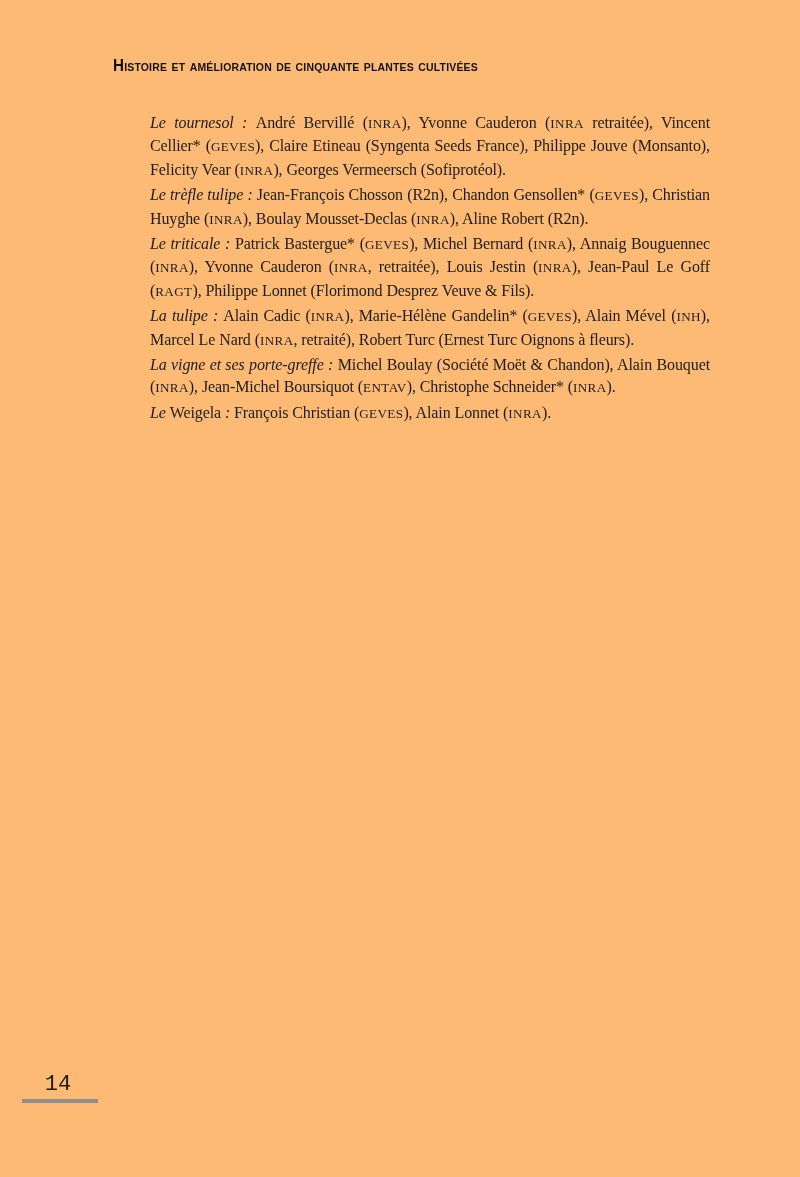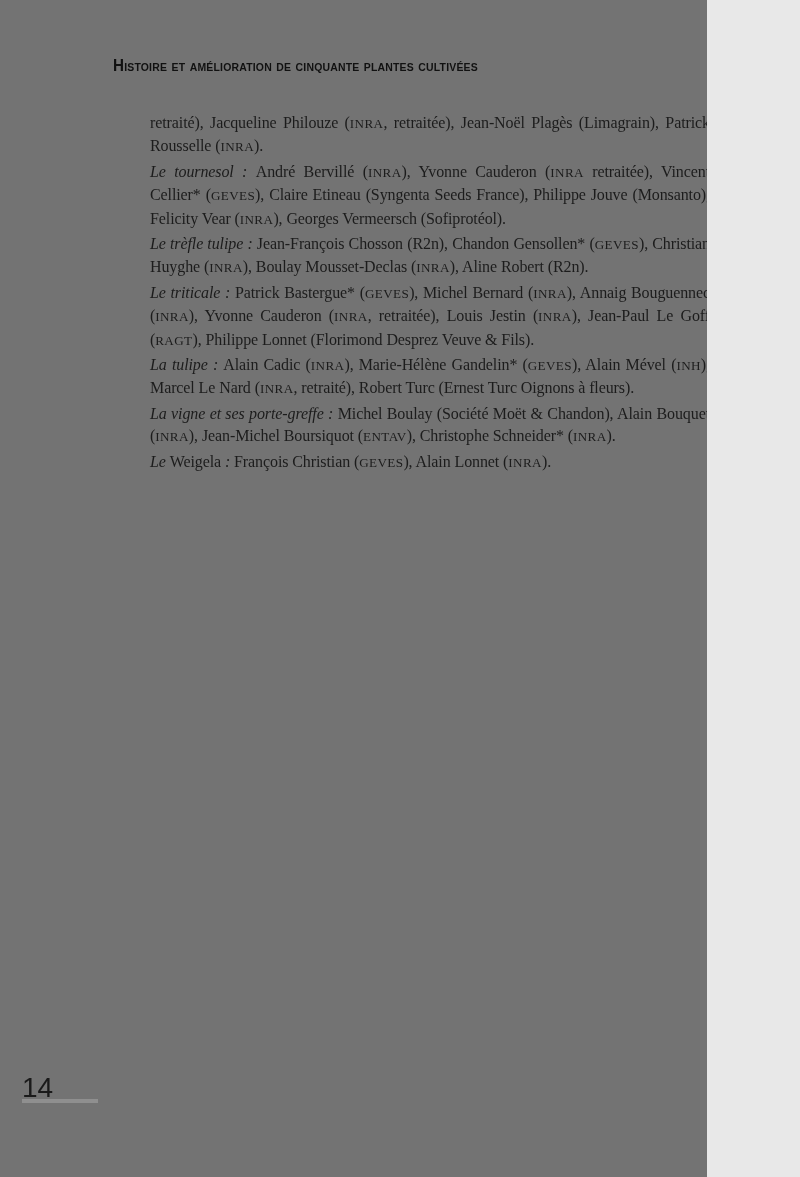--- a/index.html
+++ b/index.html
@@ -1,21 +1,21 @@
 <!DOCTYPE html>
 <html><head>
 <meta charset="utf-8">
 <style>
   * { margin: 0; padding: 0; box-sizing: border-box; }
   html, body { background: #e8e8e8; }
   .page {
     position: relative;
-    width: 707px;
+    width: 800px;
     height: 1177px;
-    background: #737373;
+    background: #fdba74;
     overflow: hidden;
     font-family: "Liberation Serif", serif;
     color: #1a1a1a;
   }
   .running-header {
     position: absolute;
     left: 113px;
     top: 57px;
     font-family: "Liberation Sans", sans-serif;
     font-weight: 700;
@@ -42,42 +42,41 @@
   .para { margin: 0 0 2px 0; }
   .seg-i { font-style: italic; }
   .seg-sc { font-size: 0.82em; letter-spacing: 0.03em; }
   .seg-r { font-style: normal; }
   .page-footer { position: absolute; left: 0; top: 0; width: 100%; height: 100%; pointer-events: none; }
   .page-number {
     position: absolute;
     left: 22px;
     top: 1072px;
     width: 72px;
-    text-align: left;
-    font-family: Liberation Sans, sans-serif;
-    font-size: 28px;
+    text-align: center;
+    font-family: Liberation Mono, monospace;
+    font-size: 22px;
     color: #1a1a1a;
   }
   .footer-rule {
     position: absolute;
     left: 22px;
     top: 1099px;
     width: 76px;
     height: 4px;
     background: #8f8f8f;
   }
 </style>
 </head>
 <body>
 
 <div class="page">
   <div class="running-header">Histoire et amélioration de cinquante plantes cultivées</div>
 
   <div class="body-text" id="body-text">
-      <p class="para"><span class="seg-r">retraité), Jacqueline Philouze (</span><span class="seg-sc">INRA</span><span class="seg-r">, retraitée), Jean-Noël Plagès (Limagrain), Patrick Rousselle (</span><span class="seg-sc">INRA</span><span class="seg-r">).</span></p>
       <p class="para"><span class="seg-i">Le tournesol : </span><span class="seg-r">André Bervillé (</span><span class="seg-sc">INRA</span><span class="seg-r">), Yvonne Cauderon (</span><span class="seg-sc">INRA</span><span class="seg-r"> retraitée), Vincent Cellier* (</span><span class="seg-sc">GEVES</span><span class="seg-r">), Claire Etineau (Syngenta Seeds France), Philippe Jouve (Monsanto), Felicity Vear (</span><span class="seg-sc">INRA</span><span class="seg-r">), Georges Vermeersch (Sofiprotéol).</span></p>
       <p class="para"><span class="seg-i">Le trèfle tulipe : </span><span class="seg-r">Jean-François Chosson (R2n), Chandon Gensollen* (</span><span class="seg-sc">GEVES</span><span class="seg-r">), Christian Huyghe (</span><span class="seg-sc">INRA</span><span class="seg-r">), Boulay Mousset-Declas (</span><span class="seg-sc">INRA</span><span class="seg-r">), Aline Robert (R2n).</span></p>
       <p class="para"><span class="seg-i">Le triticale : </span><span class="seg-r">Patrick Bastergue* (</span><span class="seg-sc">GEVES</span><span class="seg-r">), Michel Bernard (</span><span class="seg-sc">INRA</span><span class="seg-r">), Annaig Bouguennec (</span><span class="seg-sc">INRA</span><span class="seg-r">), Yvonne Cauderon (</span><span class="seg-sc">INRA</span><span class="seg-r">, retraitée), Louis Jestin (</span><span class="seg-sc">INRA</span><span class="seg-r">), Jean-Paul Le Goff (</span><span class="seg-sc">RAGT</span><span class="seg-r">), Philippe Lonnet (Florimond Desprez Veuve &amp; Fils).</span></p>
       <p class="para"><span class="seg-i">La tulipe : </span><span class="seg-r">Alain Cadic (</span><span class="seg-sc">INRA</span><span class="seg-r">), Marie-Hélène Gandelin* (</span><span class="seg-sc">GEVES</span><span class="seg-r">), Alain Mével (</span><span class="seg-sc">INH</span><span class="seg-r">), Marcel Le Nard (</span><span class="seg-sc">INRA</span><span class="seg-r">, retraité), Robert Turc (Ernest Turc Oignons à fleurs).</span></p>
       <p class="para"><span class="seg-i">La vigne et ses porte-greffe : </span><span class="seg-r">Michel Boulay (Société Moët &amp; Chandon), Alain Bouquet (</span><span class="seg-sc">INRA</span><span class="seg-r">), Jean-Michel Boursiquot (</span><span class="seg-sc">ENTAV</span><span class="seg-r">), Christophe Schneider* (</span><span class="seg-sc">INRA</span><span class="seg-r">).</span></p>
       <p class="para"><span class="seg-i">Le </span><span class="seg-r">Weigela</span><span class="seg-i"> : </span><span class="seg-r">François Christian (</span><span class="seg-sc">GEVES</span><span class="seg-r">), Alain Lonnet (</span><span class="seg-sc">INRA</span><span class="seg-r">).</span></p>
     </div>
 
   <div class="page-footer">
     <div class="page-number">14</div>

